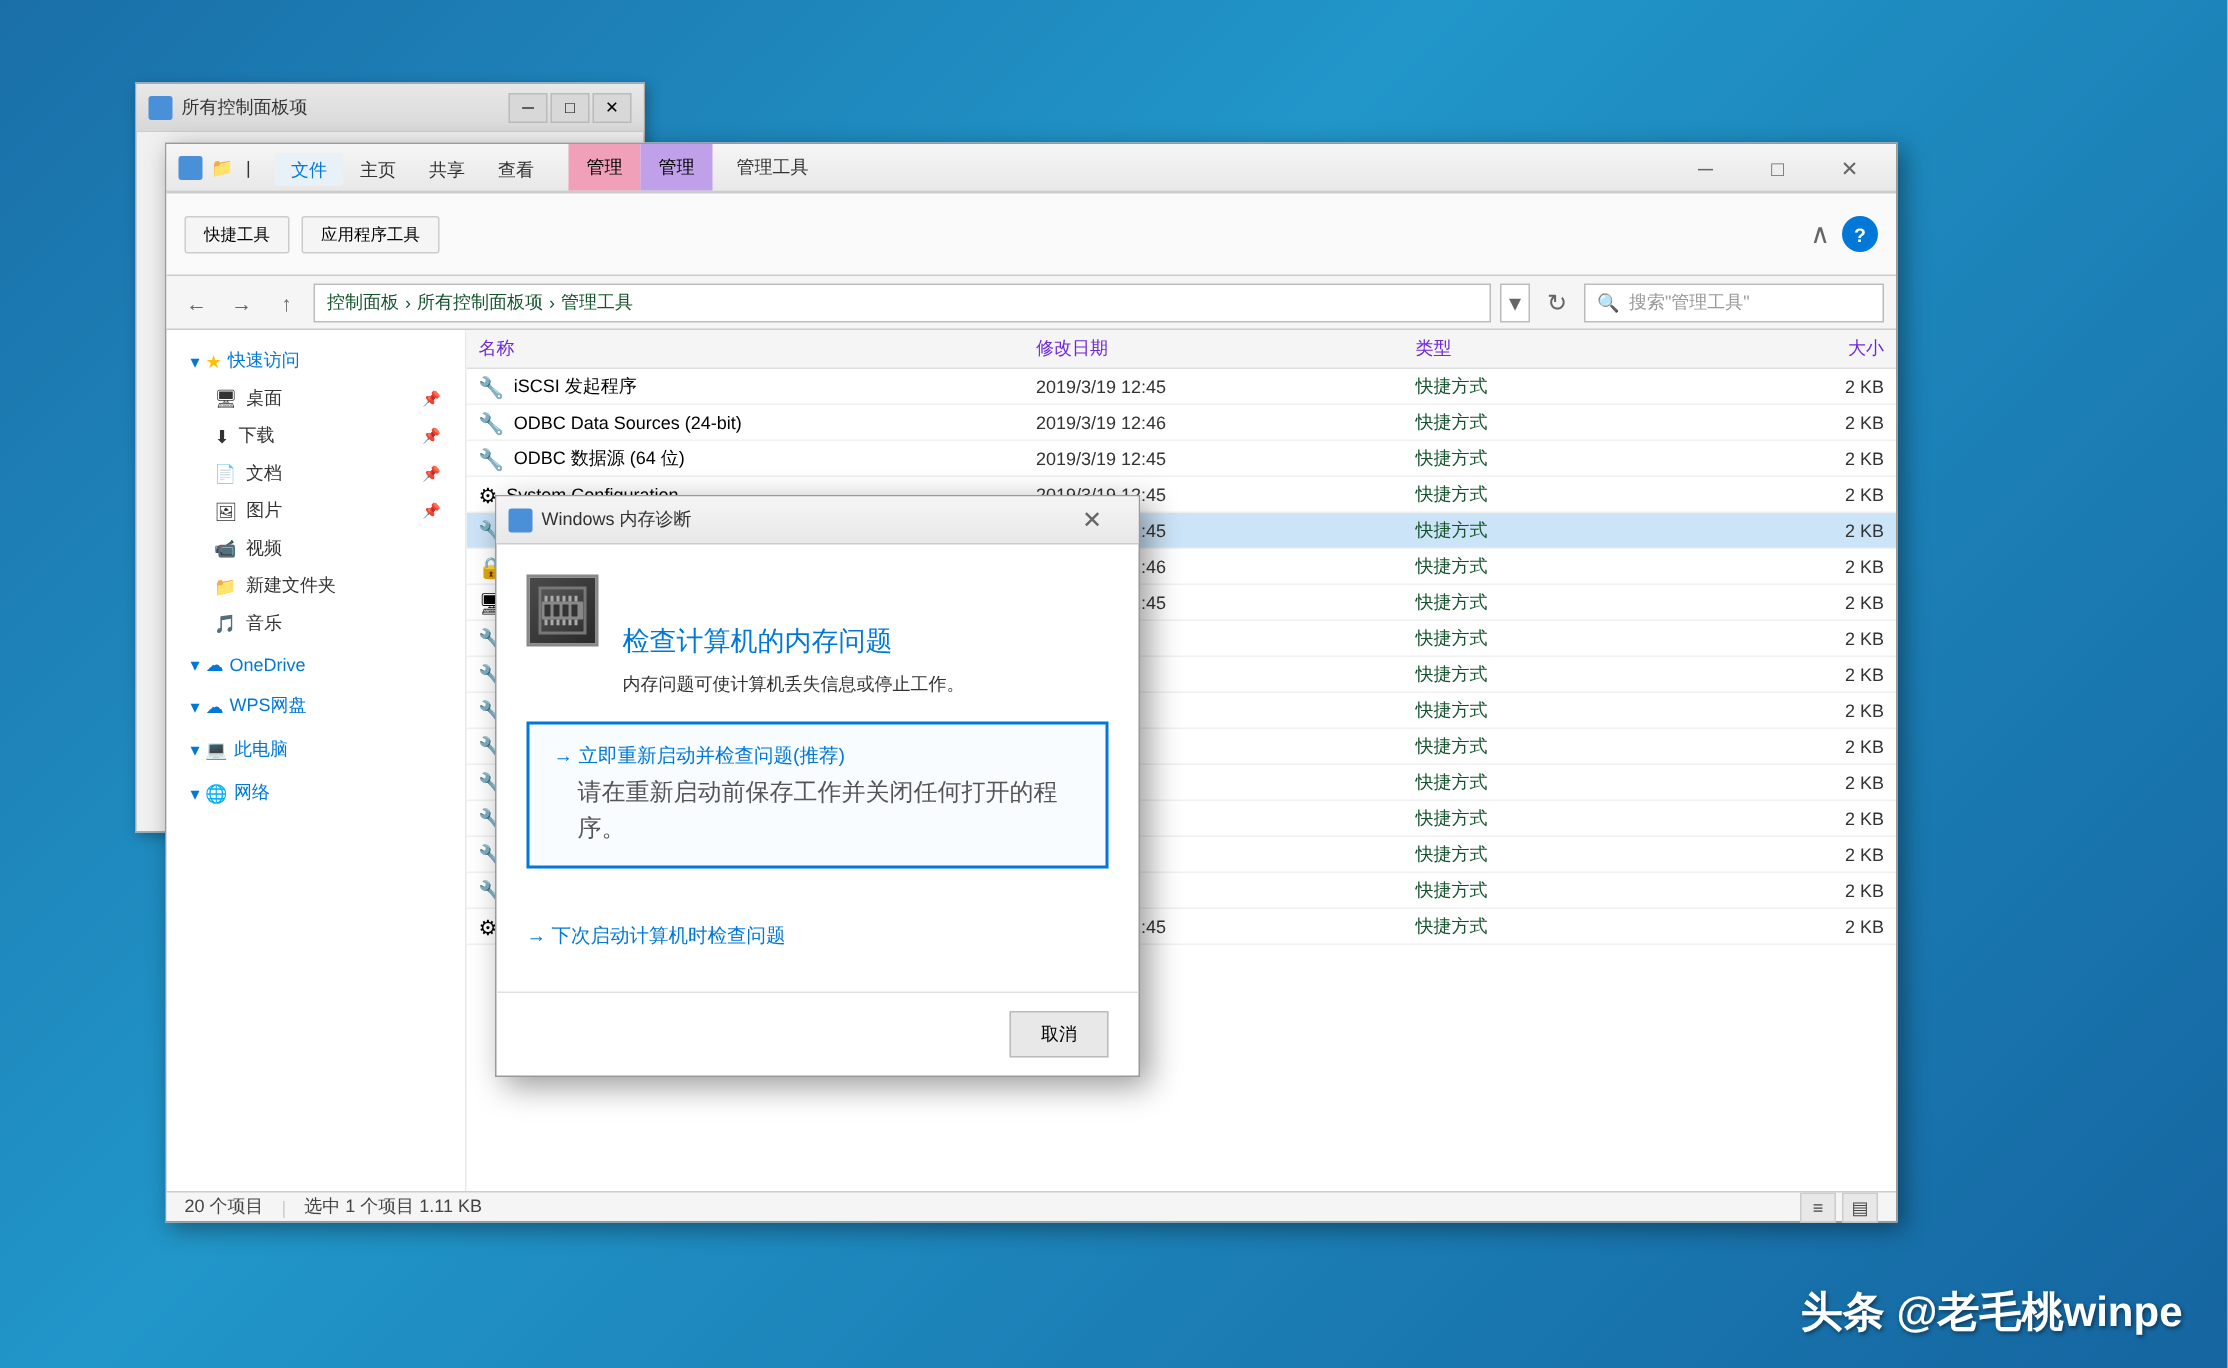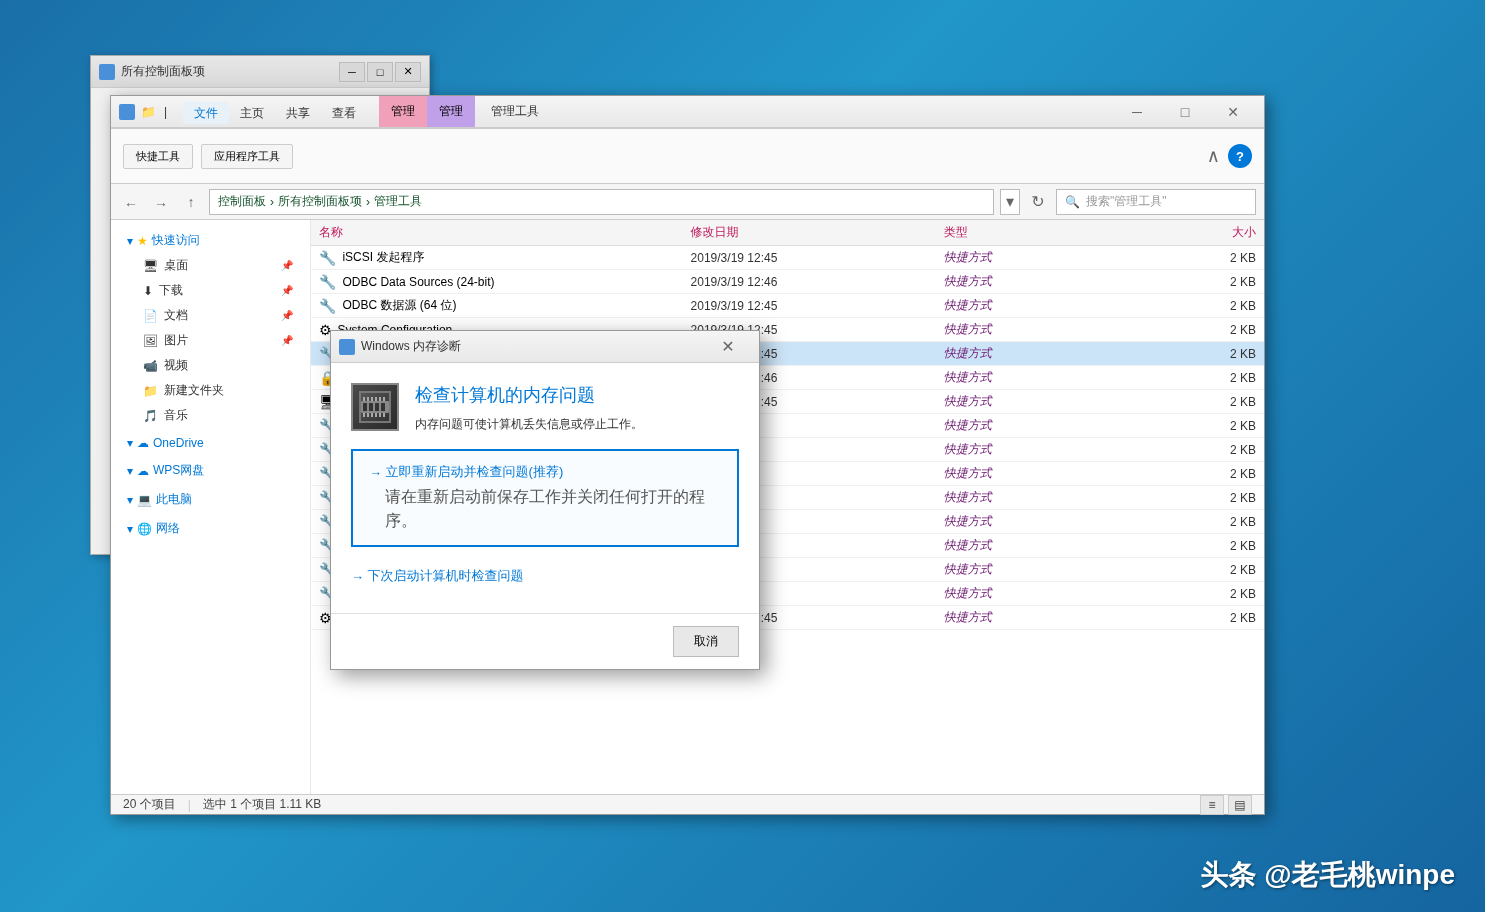--- a/index.html
+++ b/index.html
@@ -262,21 +262,21 @@
     .file-list {
       flex: 1;
       overflow-y: auto;
     }
     .file-list-header {
       display: flex;
       background: #f5f5f5;
       border-bottom: 1px solid #ddd;
       padding: 4px 0;
       font-size: 12px;
-      color: #be185d;
+      color: #6d28d9;
       position: sticky;
       top: 0;
       z-index: 5;
     }
     .col-name { flex: 3; padding: 0 8px; }
     .col-date { flex: 2; padding: 0 8px; }
     .col-type { flex: 1.5; padding: 0 8px; }
     .col-size { flex: 1; padding: 0 8px; text-align: right; }
     .file-row {
       display: flex;
@@ -287,21 +287,21 @@
       cursor: pointer;
     }
     .file-row.selected { background: #cce4f7; }
     .file-name-cell {
       flex: 3;
       padding: 0 8px;
       display: flex;
       align-items: center;
     }
     .file-date-cell { flex: 2; padding: 0 8px; color: #333; }
-    .file-type-cell { flex: 1.5; padding: 0 8px; color: #701a75; font-style: italic; }
+    .file-type-cell { flex: 1.5; padding: 0 8px; color: #14532d; }
     .file-size-cell { flex: 1; padding: 0 8px; text-align: right; color: #333; }
 
     
     .status-bar {
       height: 20px;
       background: #f5f5f5;
       border-top: 1px solid #ccc;
       display: flex;
       align-items: center;
       padding: 0 12px;
@@ -393,30 +393,31 @@
       border: 2px solid #888;
       display: flex;
       align-items: center;
       justify-content: center;
     }
     .dialog-main-title {
       font-size: 18px;
       color: #0078d7;
       font-weight: normal;
       margin-bottom: 8px;
+      margin-top: 32px;
     }
     .dialog-desc {
       font-size: 12px;
       color: #333;
       line-height: 1.5;
     }
     .dialog-option {
       border: 2px solid #0078d7;
       padding: 12px 16px;
-      margin-bottom: 12px;
+      margin-bottom: 28px;
       cursor: pointer;
       background: #f8fcff;
     }
     .dialog-option-title {
       color: #0078d7;
       font-size: 13px;
       margin-bottom: 4px;
     }
     .dialog-option-desc {
       color: #555;

